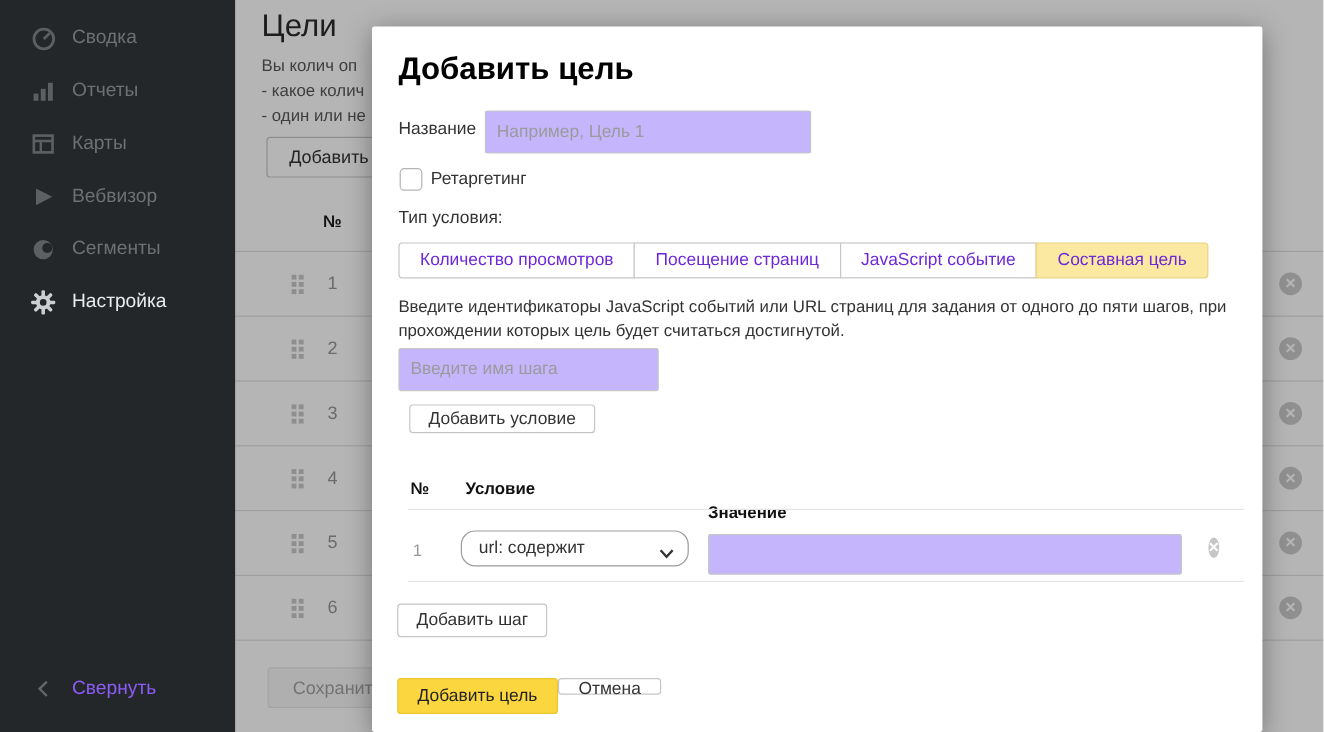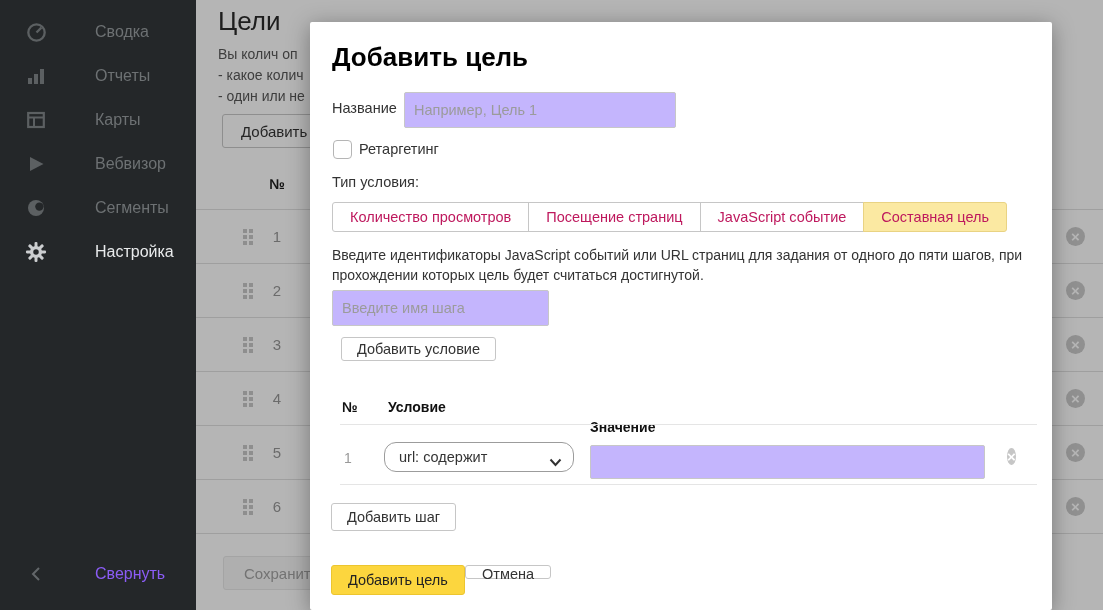--- a/index.html
+++ b/index.html
@@ -5,21 +5,21 @@
   html,body{margin:0;padding:0;}
   body{
     width:1103px;height:610px;position:relative;overflow:hidden;
     font-family:"Liberation Sans",sans-serif;background:#fff;
     -webkit-font-smoothing:antialiased;
   }
   .abs{position:absolute;}
 
   
   #sidebar{left:0;top:0;width:196px;height:610px;background:#242729;z-index:10;}
-  .nav-item{left:0;width:196px;height:44px;display:flex;align-items:center;cursor:pointer;gap:35px;}
+  .nav-item{left:0;width:196px;height:44px;display:flex;align-items:center;cursor:pointer;}
   .nav-item .ico{width:24px;height:24px;margin-left:24px;display:flex;align-items:center;justify-content:center;flex:none;}
   .nav-item .lbl{margin-left:12px;font-size:16px;color:#6d7173;white-space:nowrap;}
   .nav-item.active .lbl{color:#e9ebec;}
   #collapse{top:552px;}
   #collapse .lbl{color:#8b5cf6;}
 
   
   #page{left:196px;top:0;width:907px;height:610px;background:#fff;z-index:1;}
   #page-title{left:22px;top:6px;font-size:26px;color:#2b2b2b;}
   .desc-line{left:22px;font-size:14px;color:#585858;line-height:21px;white-space:nowrap;}
@@ -48,21 +48,21 @@
   .form-label{font-size:14.5px;color:#333;}
   #name-label{left:22px;top:78px;}
   .txt-input{border:1px solid #c7c7c7;border-radius:2px;padding:4px 9px;font-size:14.5px;color:#333;
     font-family:"Liberation Sans",sans-serif;outline:none;background:#c4b5fd;}
   .txt-input::placeholder{color:#9b9b9b;opacity:1;}
   #name-input{left:94px;top:70px;width:252px;height:26px;}
   #retarget-checkbox{left:23px;top:118px;width:17px;height:17px;border:1px solid #b5b5b5;border-radius:4px;background:#fff;cursor:pointer;}
   #retarget-label{left:49px;top:119px;}
   #type-label{left:22px;top:152px;}
   #tabs{left:22px;top:180px;display:flex;}
-  .tab{height:28px;line-height:28px;padding:0 17px;font-size:14.5px;color:#be185d;background:#fff;
+  .tab{height:28px;line-height:28px;padding:0 17px;font-size:14.5px;color:#6d28d9;background:#fff;
     border:1px solid #c6c6c6;margin-left:-1px;cursor:pointer;white-space:nowrap;}
   .tab:first-child{border-radius:3px 0 0 3px;margin-left:0;}
   .tab:last-child{border-radius:0 3px 3px 0;}
   .tab.selected{background:#fbe9a2;border-color:#e9d383;position:relative;z-index:2;}
   #composite-desc{left:22px;top:224px;width:708px;font-size:14px;line-height:19.5px;color:#333;}
   #step-input{left:22px;top:268px;width:197px;height:26px;}
   .btn-white{background:#fff;border:1px solid #c6c6c6;border-radius:3px;font-size:14.5px;color:#333;
     font-family:"Liberation Sans",sans-serif;cursor:pointer;}
   #add-cond{left:31px;top:315px;height:24px;padding:0 15px;}
   .tbl-head{font-weight:bold;font-size:14px;color:#111;}

